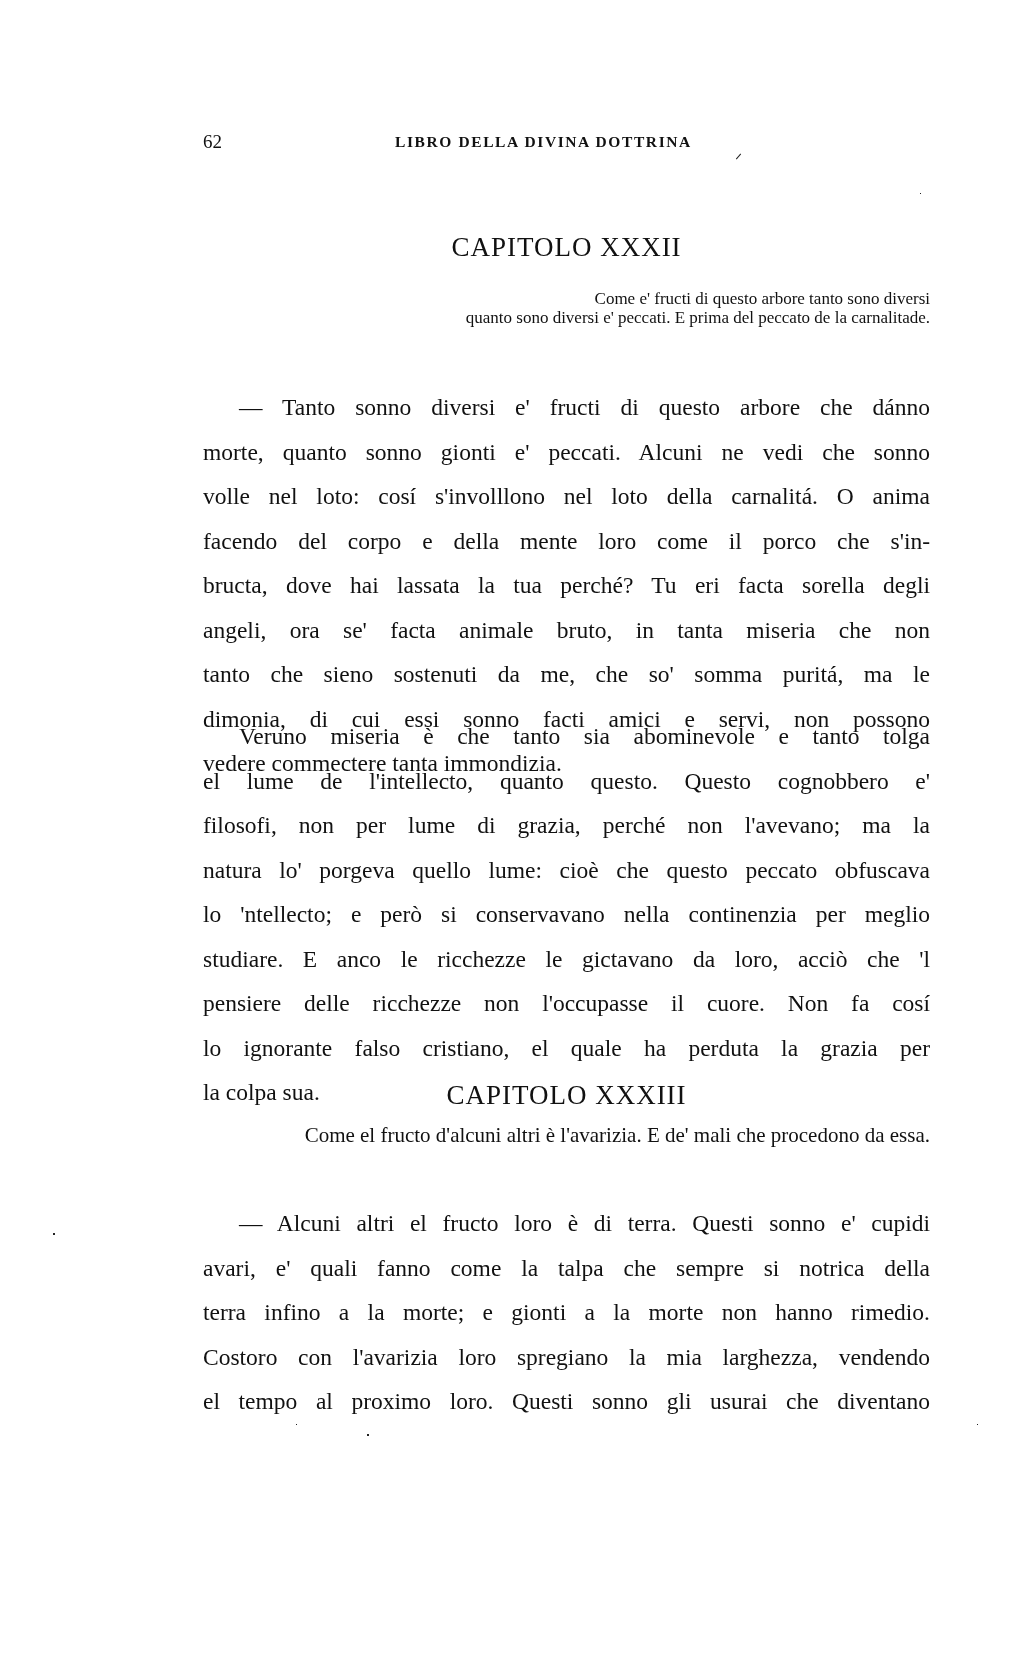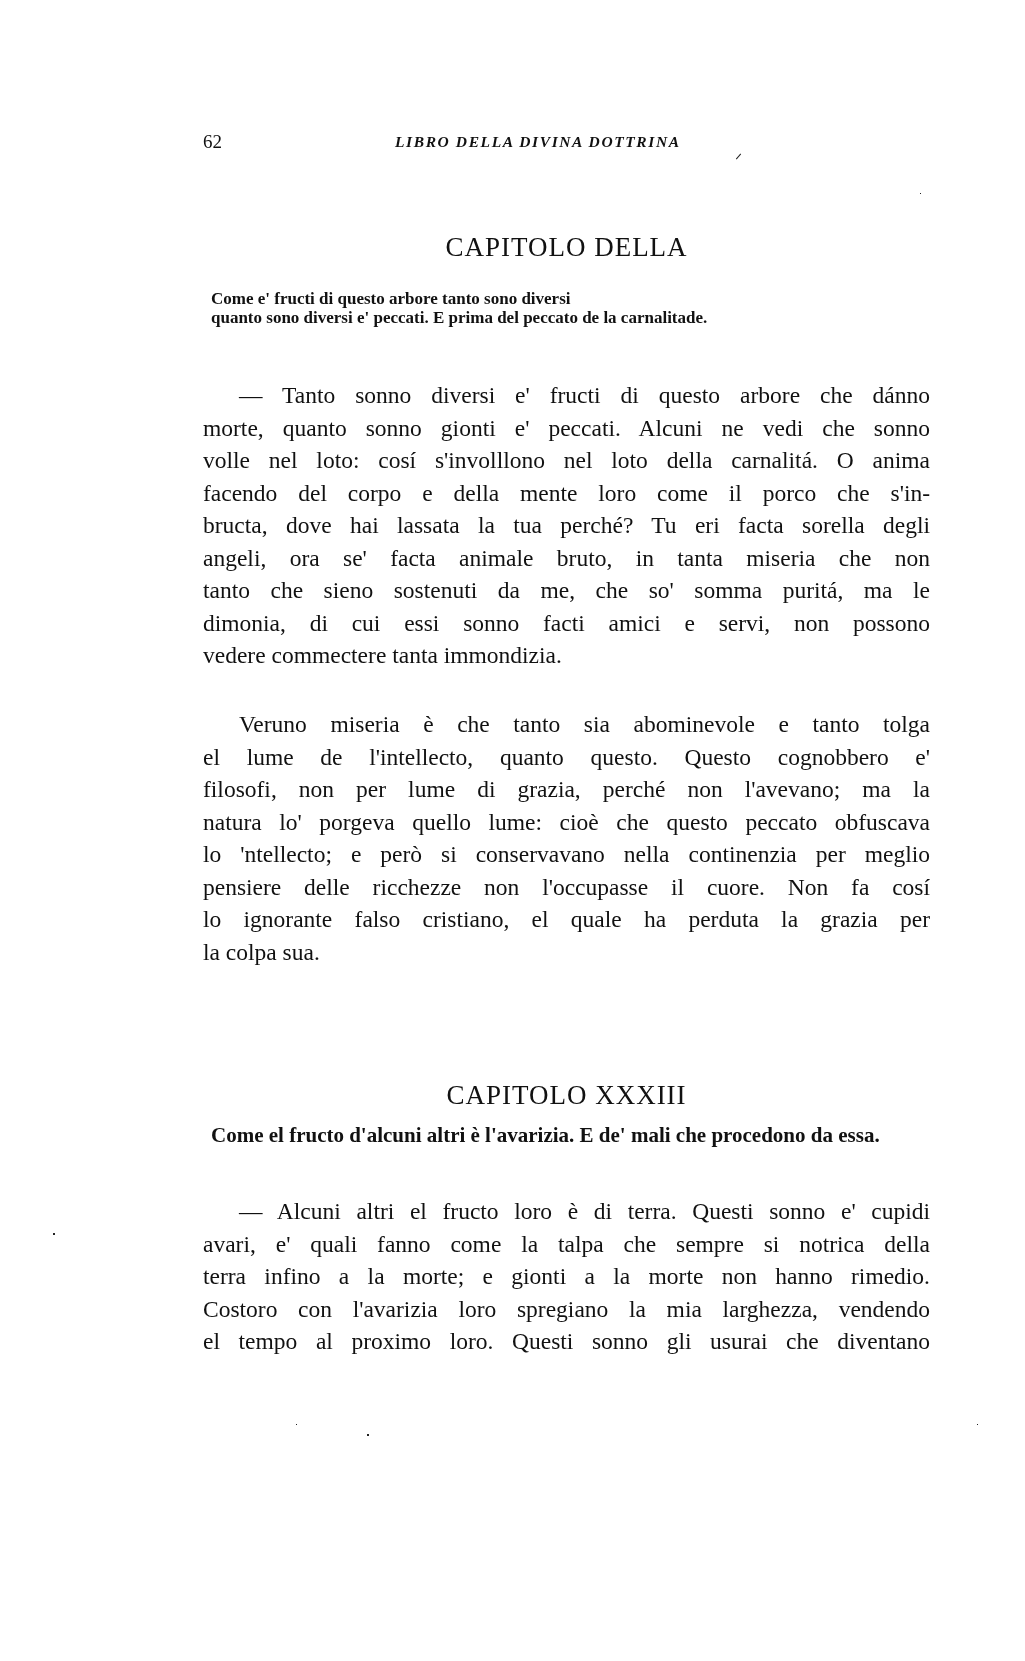--- a/index.html
+++ b/index.html
@@ -1,40 +1,40 @@
 <!DOCTYPE html>
 <html><head>
 <meta charset="utf-8">
 <style>
   html, body { margin: 0; padding: 0; background: #ffffff; }
   body { width: 1025px; height: 1661px; position: relative; overflow: hidden;
          font-family: "Liberation Serif", "DejaVu Serif", serif; color: #111111; }
   .abs { position: absolute; }
   .running-head { top: 131px; left: 203px; width: 727px; height: 24px; }
   .page-number { position: absolute; left: 0; top: 0; font-size: 19px; }
-  .head-title { position: absolute; left: 192px; top: 2px; font-size: 15.5px; font-weight: bold; letter-spacing: 1.6px; font-style: italic; }
+  .head-title { position: absolute; left: 192px; top: 2px; font-size: 15.5px; font-weight: bold; letter-spacing: 1.6px; }
   .tick-mark { position: absolute; left: 535px; top: 22px; width: 1px; height: 7px; background: #222; transform: rotate(40deg); }
   .chapter-title { left: 203px; width: 727px; text-align: center; font-size: 27px; letter-spacing: 1px; }
-  .subtitle { left: 211px; width: 727px; text-align: left; font-size: 17px; line-height: 19px; font-weight: bold; }
+  .subtitle { left: 203px; width: 727px; text-align: right; font-size: 17px; line-height: 19px; }
   .para { left: 203px; width: 727px; font-size: 23.5px; line-height: 32.5px; }
-  .line { display: block; text-align: justify; text-align-last: justify; white-space: nowrap; height: 32.5px; overflow: visible; }
+  .line { display: block; text-align: justify; text-align-last: justify; white-space: nowrap; height: 32.5px; overflow: visible; margin-top: 12px; }
   .line.last { text-align-last: left; }
   .line.indent { padding-left: 36px; }
   .speck { position: absolute; width: 2px; height: 2px; background: #222; }
 </style>
 </head>
 <body>
 
 <div class="abs running-head">
   <span class="page-number">62</span>
   <span class="head-title">LIBRO DELLA DIVINA DOTTRINA</span>
   <span class="tick-mark"></span>
 </div>
 
-<div class="abs chapter-title" style="top:232px;">CAPITOLO DELLA</div>
+<div class="abs chapter-title" style="top:232px;">CAPITOLO XXXII</div>
 
 <div class="abs subtitle" style="top:289px;">
   <div>Come e' fructi di questo arbore tanto sono diversi</div>
   <div>quanto sono diversi e' peccati. E prima del peccato de la carnalitade.</div>
 </div>
 
 <div class="abs para" style="top:379px;">
   <span class="line indent">— Tanto sonno diversi e' fructi di questo arbore che dánno</span>
   <span class="line">morte, quanto sonno gionti e' peccati. Alcuni ne vedi che sonno</span>
   <span class="line">volle nel loto: cosí s'involllono nel loto della carnalitá. O anima</span>
@@ -45,20 +45,21 @@
   <span class="line">dimonia, di cui essi sonno facti amici e servi, non possono</span>
   <span class="line last">vedere commectere tanta immondizia.</span>
 </div>
 
 <div class="abs para" style="top:708px;">
   <span class="line indent">Veruno miseria è che tanto sia abominevole e tanto tolga</span>
   <span class="line">el lume de l'intellecto, quanto questo. Questo cognobbero e'</span>
   <span class="line">filosofi, non per lume di grazia, perché non l'avevano; ma la</span>
   <span class="line">natura lo' porgeva quello lume: cioè che questo peccato obfuscava</span>
   <span class="line">lo 'ntellecto; e però si conservavano nella continenzia per meglio</span>
+  <span class="line">studiare. E anco le ricchezze le gictavano da loro, acciò che 'l</span>
   <span class="line">pensiere delle ricchezze non l'occupasse il cuore. Non fa cosí</span>
   <span class="line">lo ignorante falso cristiano, el quale ha perduta la grazia per</span>
   <span class="line last">la colpa sua.</span>
 </div>
 
 <div class="abs chapter-title" style="top:1080px;">CAPITOLO XXXIII</div>
 
 <div class="abs subtitle" style="top:1126px; font-size:21px;">
   <div>Come el fructo d'alcuni altri è l'avarizia. E de' mali che procedono da essa.</div>
 </div>

